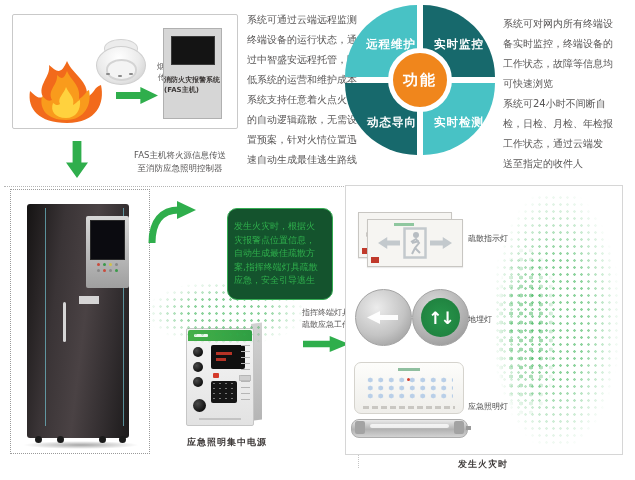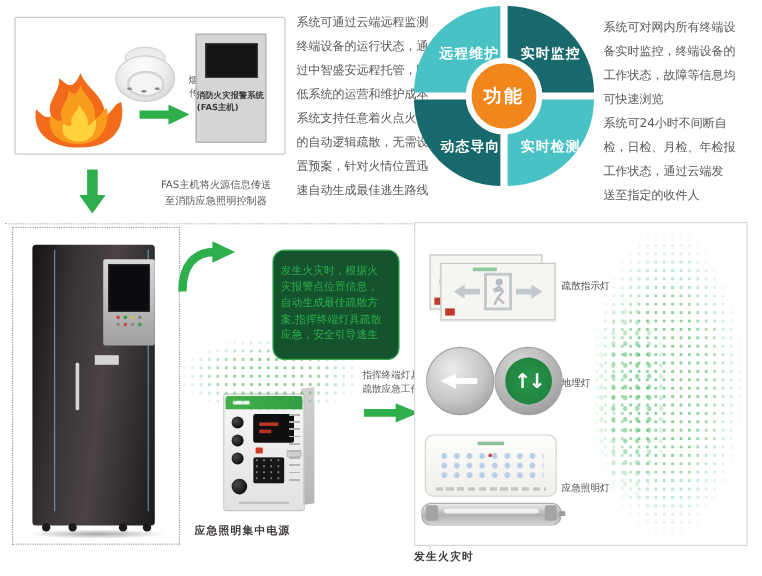--- a/index.html
+++ b/index.html
@@ -1,21 +1,21 @@
 <!DOCTYPE html>
 <html><head>
 <meta charset="utf-8">
 <title>消防应急照明系统示意图</title>
 <style>
   html,body{margin:0;padding:0;}
   body{width:635px;height:480px;position:relative;background:#fff;overflow:hidden;
        font-family:"DejaVu Sans",sans-serif;color:#595757;}
   .abs{position:absolute;}
   .pre{white-space:pre-line;}
-  .cap{font-weight:bold;font-size:9px;color:#3e3a39;text-align:left;letter-spacing:1px;}
+  .cap{font-weight:bold;font-size:9px;color:#3e3a39;text-align:center;letter-spacing:1px;}
   .body-text{font-size:10px;line-height:20px;color:#595757;margin:0;}
   
   .arr-r{clip-path:polygon(0 30%,58% 30%,58% 0,100% 50%,58% 100%,58% 70%,0 70%);background:#2fae4c;}
   .arr-l{clip-path:polygon(100% 30%,42% 30%,42% 0,0 50%,42% 100%,42% 70%,100% 70%);}
   .arr-d{clip-path:polygon(30% 0,70% 0,70% 58%,100% 58%,50% 100%,0 58%,30% 58%);background:#2fae4c;}
   
   .boxA{left:12px;top:14px;width:224px;height:113px;border:1px solid #c9c9c9;border-radius:2px;background:#fff;}
   .fas-panel{left:150px;top:13px;width:57px;height:89px;background:#d6d6d6;border:1px solid #b0b0b0;}
   .fas-screen{margin:7px auto 0;width:42px;height:27px;background:#141414;border:1px solid #3a3a3a;}
   .fas-label{margin-top:11px;font-size:7px;font-weight:bold;line-height:9.5px;text-align:left;color:#3e3a39;}

